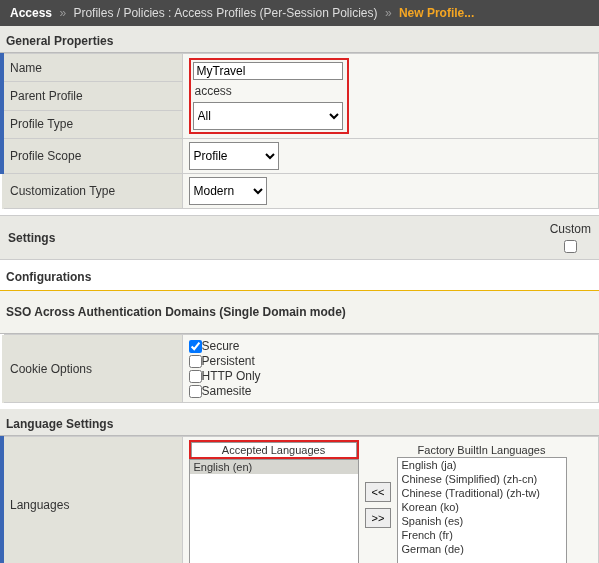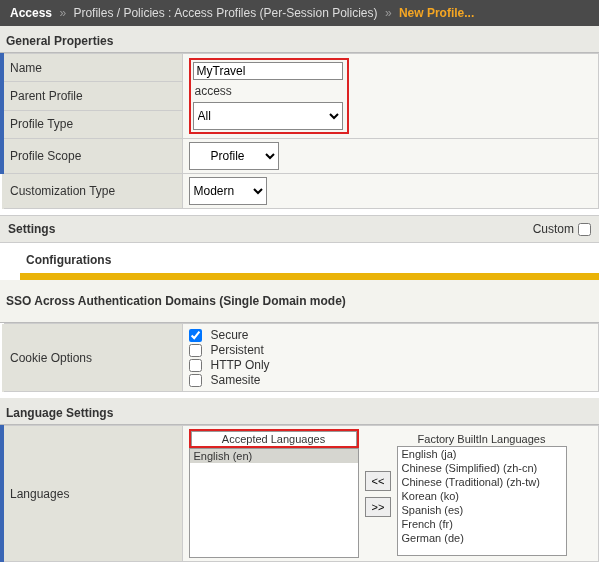--- a/index.html
+++ b/index.html
@@ -76,22 +76,22 @@
   .settings-row {
     display: flex;
     justify-content: space-between;
     align-items: center;
     padding: 6px 8px;
     border-bottom: 1px solid #ccc;
     border-top: 1px solid #ccc;
     background: #e9e9e4;
   }
   .settings-row .title { font-weight: bold; }
-  .settings-row .right { display: flex; align-items: center; gap: 4px; }
-  .checkbox-row { display: flex; align-items: center; gap: 9px; margin: 1px 0; }
+  .settings-row .right { display: flex; align-items: center; gap: 4px; flex-direction: column; }
+  .checkbox-row { display: flex; align-items: center; gap: 0; margin: 1px 0; }
   input[type="checkbox"] { margin: 0; width: 13px; height: 13px; }
   .listbox {
     border: 1px solid #999;
     background: #fff;
     height: 110px;
     width: 170px;
     overflow-y: scroll;
     font-size: 11px;
   }
   .listbox-title {
@@ -158,21 +158,21 @@
   </tr>
   <tr>
         <td class="label">Parent Profile</td>
       </tr>
   <tr>
         <td class="label">Profile Type</td>
       </tr>
   <tr>
     <td class="label">Profile Scope</td>
     <td class="value">
-      <select style="width:90px;text-align:center;">
+      <select style="width:90px;">
         <option>Profile</option>
       </select>
     </td>
   </tr>
   <tr>
     <td class="label noaccent">Customization Type</td>
     <td class="value">
       <select style="width:78px;">
         <option>Modern</option>
       </select>
@@ -184,21 +184,21 @@
 <div class="gap"></div>
 
 <div class="settings-row">
   <span class="title">Settings</span>
   <span class="right">
     <span>Custom</span>
     <input type="checkbox" style="">
   </span>
 </div>
 
-<div class="plain-title" style="border-bottom:7px solid #eab308;margin-left:20px;">Configurations</div>
+<div class="plain-title" style="border-bottom:1px solid #eab308;">Configurations</div>
 
 <div class="section-title tight" style="background:#f3f3ee;">SSO Across Authentication Domains (Single Domain mode)</div>
 <table class="props">
   <tbody>
   <tr>
     <td class="label noaccent">Cookie Options</td>
     <td class="value">
       <div class="checkbox-row">
             <input type="checkbox" checked="" style="">
             <span>Secure</span>

